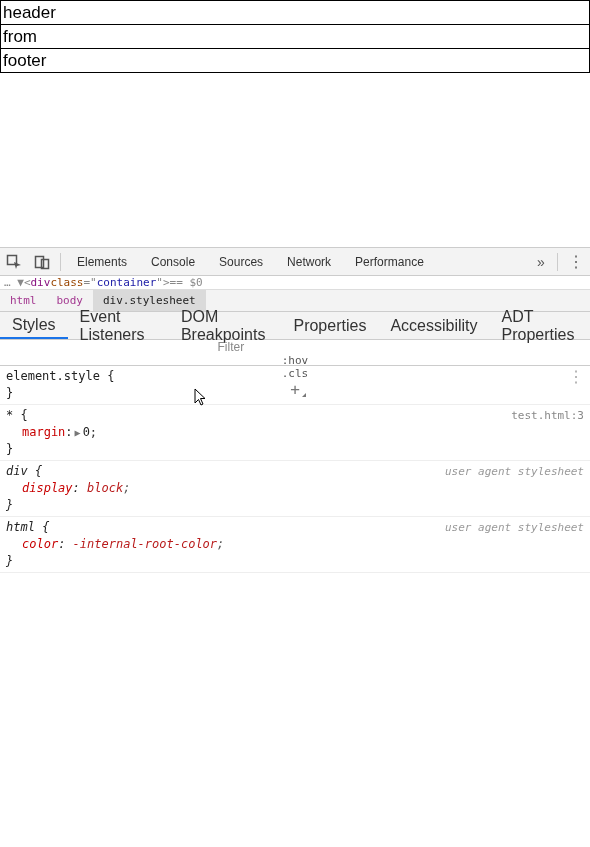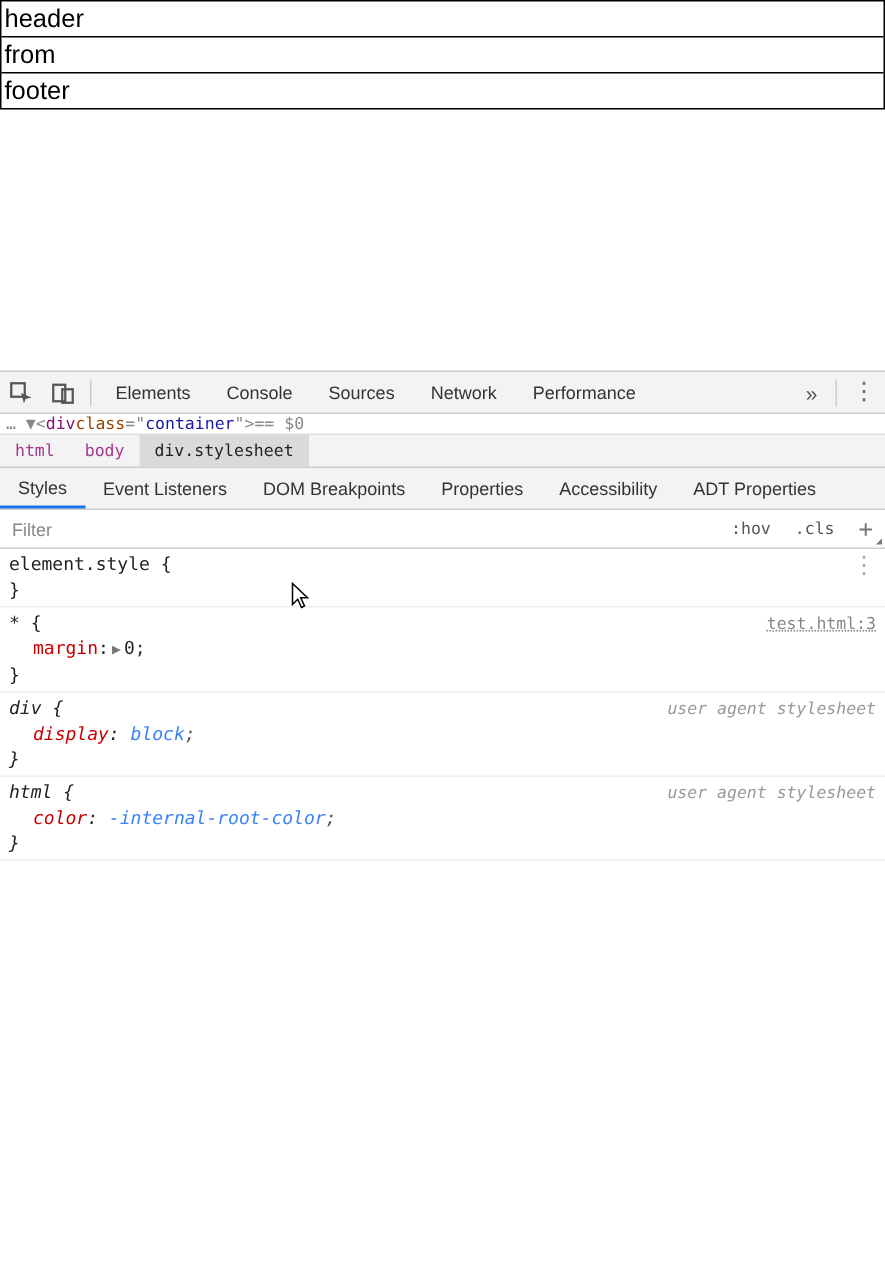--- a/index.html
+++ b/index.html
@@ -25,45 +25,45 @@
 .dt-elements-strip { height: 14px; background: #fff; border-bottom: 1px solid #ddd; font-family: Menlo, Consolas, monospace; font-size: 11px; color: #888; overflow: hidden; white-space: nowrap; padding-left: 4px; display:flex; align-items:center; }
 .dt-elements-strip .tag { color: #881280; }
 .dt-elements-strip .attr { color: #994500; }
 .dt-elements-strip .val { color: #1a1aa6; text-align: center; }
 .dt-elements-strip .sel { color: #888; }
 
 .dt-breadcrumb { display: flex; align-items: center; height: 22px; border-bottom: 1px solid #ccc; background: #f3f3f3; font-family: Menlo, Consolas, monospace; font-size: 11px; }
 .dt-crumb { padding: 0 10px; height: 100%; display: flex; align-items: center; color: #a33890; cursor: pointer; }
 .dt-crumb.selected { background: #dadada; color: #222; }
 
-.dt-subtabs { display: flex; align-items: center; height: 28px; border-bottom: 1px solid #ccc; background: #f3f3f3; font-size: 12px; }
+.dt-subtabs { display: flex; align-items: center; height: 28px; border-bottom: 1px solid #ccc; background: #f3f3f3; font-size: 16px; }
 .dt-subtab { padding: 0 12px; height: 100%; display: flex; align-items: center; color: #333; cursor: pointer; }
 .dt-subtab.active { border-bottom: 2px solid #1a73e8; color: #333; }
 
-.dt-filterbar { display: flex; align-items: center; height: 26px; border-bottom: 1px solid #ccc; background: #fff; }
+.dt-filterbar { display: flex; align-items: center; height: 26px; border-bottom: 1px solid #ccc; background: #fff; flex-direction: column; }
 .dt-filter-input { flex: 1; border: none; outline: none; padding: 0 8px; font-size: 12px; color: #555; height: 100%; background: transparent; }
 .dt-filter-input::placeholder { color: #888; }
 .dt-filter-btn { padding: 0 8px; font-family: Menlo, Consolas, monospace; font-size: 11px; color: #555; cursor: pointer; height:100%; display:flex; align-items:center; }
 .dt-filter-btn.plus { font-size: 16px; color: #777; position:relative; }
 .dt-filter-btn.plus .corner { position:absolute; right:2px; bottom:2px; width:0; height:0; border-left:4px solid transparent; border-bottom:4px solid #777; }
 
 .dt-styles { font-family: Menlo, Consolas, monospace; font-size: 12px; position: relative; }
 .rule { padding: 2px 6px 2px 6px; border-bottom: 1px solid #eee; position: relative; line-height: 17px; }
 .rule .selector { color: #222; }
 .rule .brace { color: #222; }
-.rule .src { position: absolute; right: 6px; top: 2px; font-size: 11px; color: #888; text-decoration: underline; text-decoration-style: dotted; cursor: pointer; }
+.rule .src { position: absolute; right: 6px; top: 2px; font-size: 11px; color: #888; text-decoration-style: dotted; cursor: pointer; }
 .rule .src.ua { font-style: italic; text-decoration: none; color: #999; }
 .rule .decl { padding-left: 16px; }
 .rule .prop { color: #c80000; }
 .rule .colon { color: #222; }
 .rule .tri { color:#777; font-size:10px; display:inline-block; margin: 0 2px 0 2px; }
 .rule .val { color: #222; }
 .rule.ua { font-style: italic; color: #555; }
 .rule.ua .prop { color: #c80000; font-style: italic; }
-.rule.ua .val { color: #3b82f6; }
+.rule.ua .val { color: #b91c1c; }
 .rule .kebab { position:absolute; right:6px; top:2px; color:#aaa; font-size:16px; cursor:pointer; }
 
 .inherited-bar { background: #f1f1f1; color: #777; font-size: 11px; padding: 4px 6px; border-bottom: 1px solid #e5e5e5; }
 .inherited-bar .hl { color: #a33890; font-family: Menlo, Consolas, monospace; }
 
 .cursor { position:absolute; pointer-events:none; }
 .cursor svg { display:block; }
 
 .svg-stroke { stroke: #555; fill: none; stroke-width: 1.5; }
 </style>

